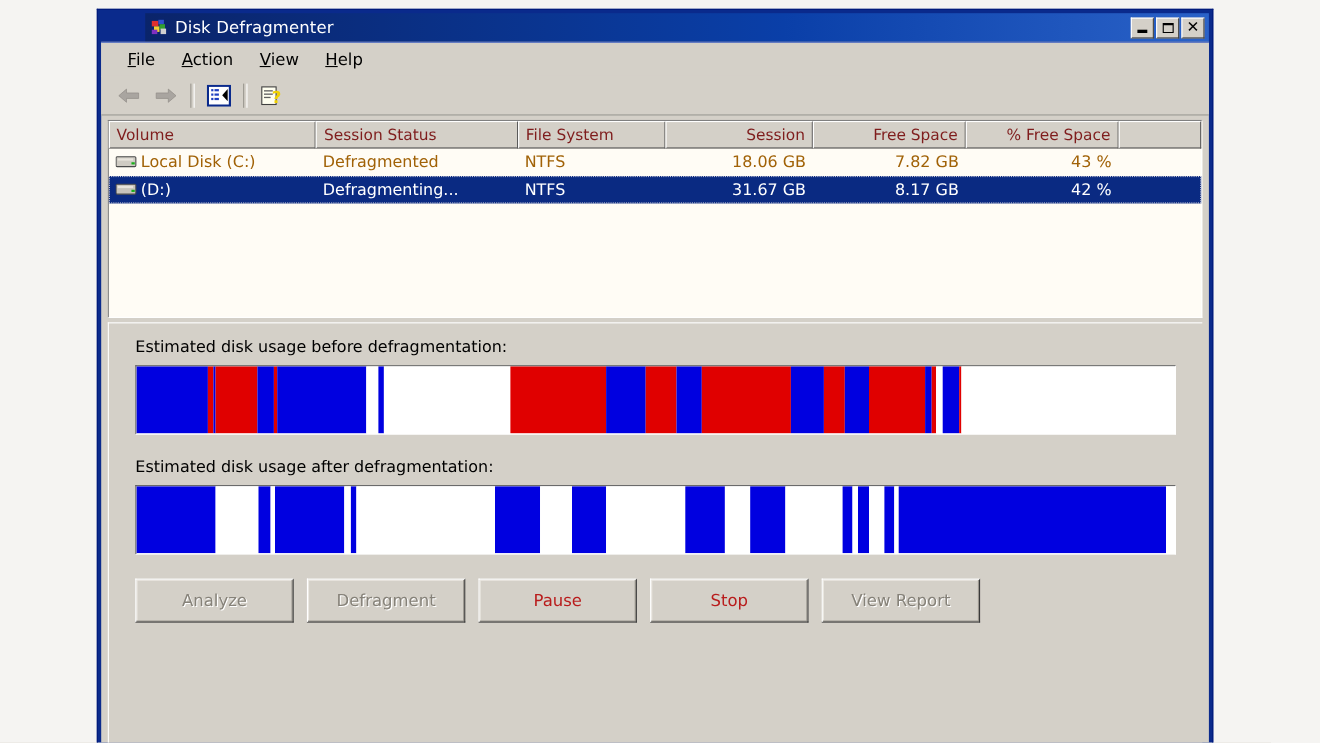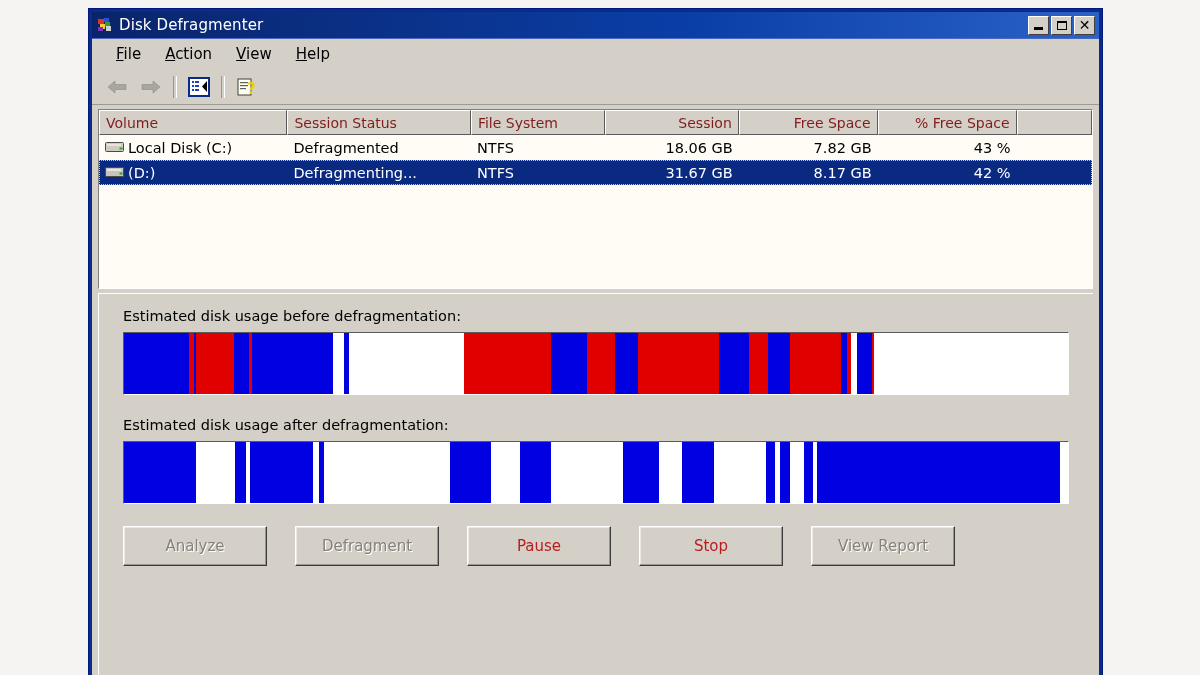--- a/index.html
+++ b/index.html
@@ -38,20 +38,21 @@
 
   
   #titlebar {
     height: 26px;
     background: linear-gradient(to right, #0a246a 0%, #0a3fa8 60%, #2a62c8 100%);
     display: flex;
     align-items: center;
     padding: 0 2px 0 4px;
     box-sizing: border-box;
     flex: 0 0 26px;
+    margin-left: 40px;
   }
   #title-icon {
     width: 18px; height: 18px;
     margin-right: 5px;
     position: relative;
     flex: 0 0 18px;
   }
   #title-text {
     color: #ffffff;
     font-size: 15px;
@@ -154,21 +155,21 @@
     white-space: nowrap;
     overflow: hidden;
   }
   .colhead.right { justify-content: flex-end; }
   #rows { flex: 1; }
   .row {
     display: flex;
     height: 25px;
     align-items: center;
     font-size: 14.5px;
-    color: #000000;
+    color: #a16207;
     box-sizing: border-box;
   }
   .row.selected {
     background: #0a2a82;
     color: #ffffff;
     outline: 1px dotted #c8c8d8;
     outline-offset: -1px;
   }
   .cell { box-sizing: border-box; padding: 0 6px; white-space: nowrap; overflow: hidden; display: flex; align-items: center; }
   .cell.right { justify-content: flex-end; }
@@ -199,21 +200,21 @@
     border-color: #5a5a5a #ffffff #ffffff #5a5a5a;
     box-sizing: border-box;
     position: relative;
     overflow: hidden;
   }
   .band { position: absolute; top: 0; bottom: 0; }
 
   
   #buttonbar {
     display: flex;
-    gap: 28px;
+    gap: 12px;
     margin-top: 22px;
   }
   .btn {
     width: 144px;
     height: 40px;
     background: #d4d0c8;
     border: 1px solid;
     border-color: #ffffff #3a3a3a #3a3a3a #ffffff;
     box-shadow: inset -1px -1px 0 #9a968e, inset 1px 1px 0 #ebe8e2;
     box-sizing: border-box;

